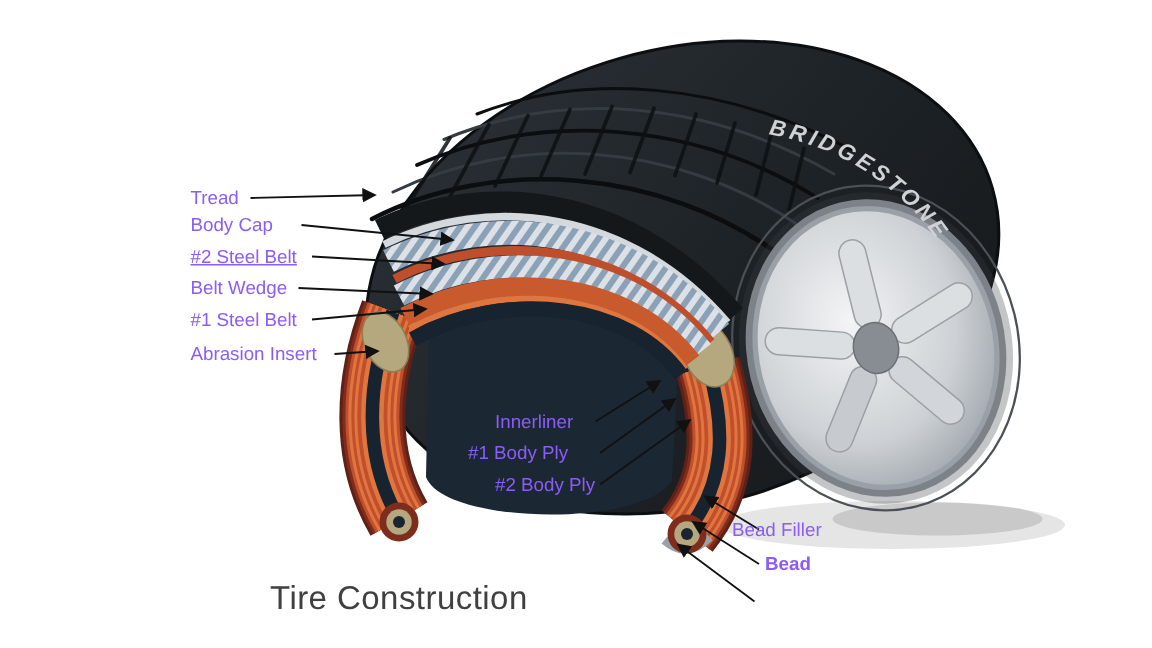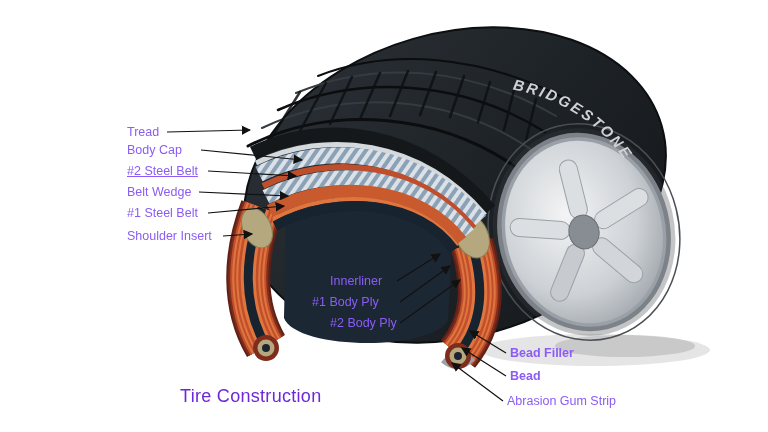--- a/index.html
+++ b/index.html
@@ -14,22 +14,22 @@
   .lbl{
     position:absolute;
     font-size:12.5px;
     color:#8b5cf6;
     white-space:nowrap;
     line-height:15px;
   }
   .title{
     position:absolute;
     left:180px;top:386px;
-    font-size:18px;
-    color:#6d28d9;
+    font-size:22px;
+    color:#404040;
     letter-spacing:.3px;
   }
 </style>
 </head>
 <body>
 
 <div class="stage">
 
   <svg width="768" height="432" viewBox="0 0 768 432">
     <defs>
@@ -181,24 +181,23 @@
       <line x1="506" y1="376" x2="462" y2="348"></line>
       <line x1="503" y1="401" x2="452" y2="363"></line>
     </g>
   </svg>
 
   <div class="lbl" style="left:127px;top:125px;">Tread</div>
   <div class="lbl" style="left:127px;top:143px;">Body Cap</div>
   <div class="lbl" style="left:127px;top:164px;text-decoration:underline;">#2 Steel Belt</div>
   <div class="lbl" style="left:127px;top:185px;">Belt Wedge</div>
   <div class="lbl" style="left:127px;top:206px;">#1 Steel Belt</div>
-  <div class="lbl" style="left:127px;top:229px;">Shoulder Insert</div>
+  <div class="lbl" style="left:127px;top:229px;">Abrasion Insert</div>
 
   <div class="lbl" style="left:330px;top:274px;">Innerliner</div>
   <div class="lbl" style="left:312px;top:295px;">#1 Body Ply</div>
   <div class="lbl" style="left:330px;top:316px;">#2 Body Ply</div>
 
-  <div class="lbl" style="left:510px;top:346px;font-weight:bold;">Bead Filler</div>
+  <div class="lbl" style="left:488px;top:346px;">Bead Filler</div>
   <div class="lbl" style="left:510px;top:369px;font-weight:bold;">Bead</div>
-  <div class="lbl" style="left:507px;top:394px;">Abrasion Gum Strip</div>
 
   <div class="title">Tire Construction</div>
 </div>
 
 </body></html>

